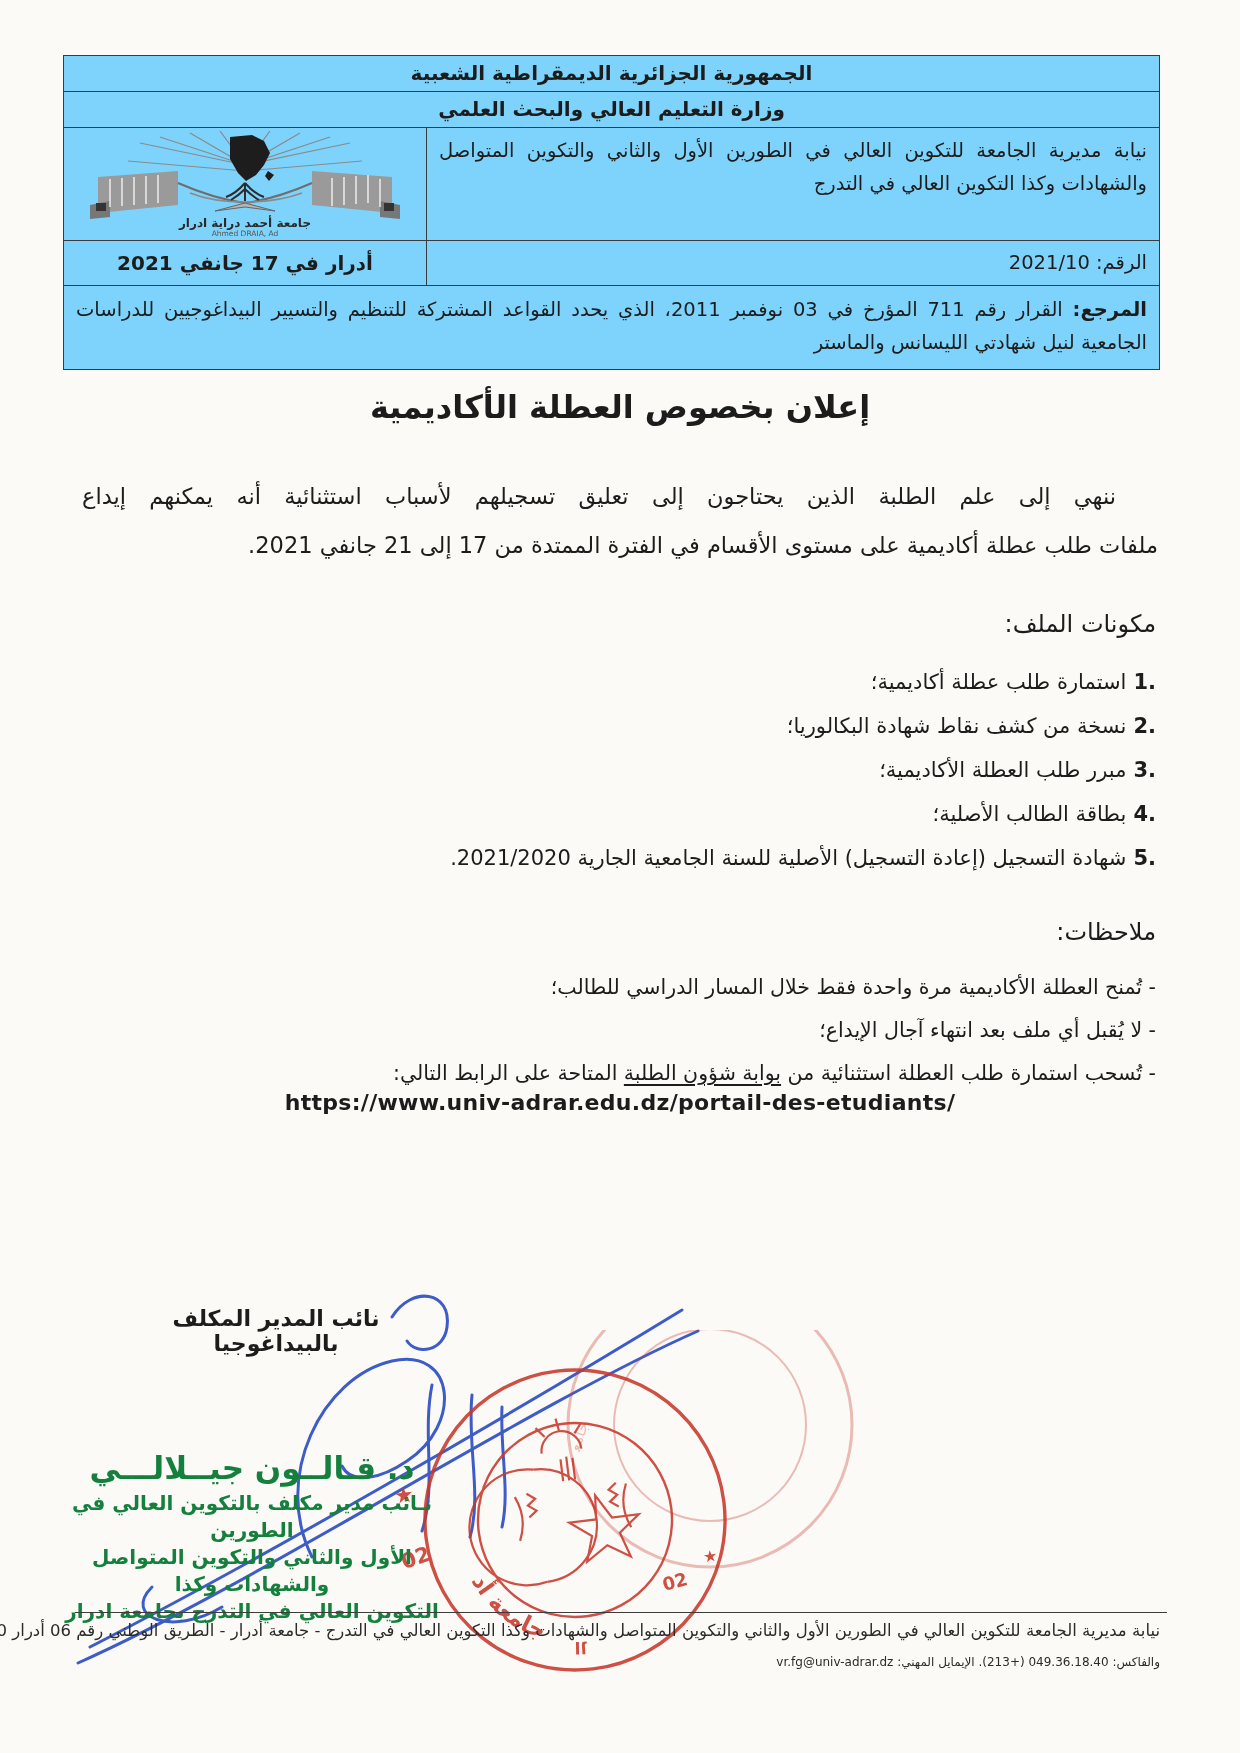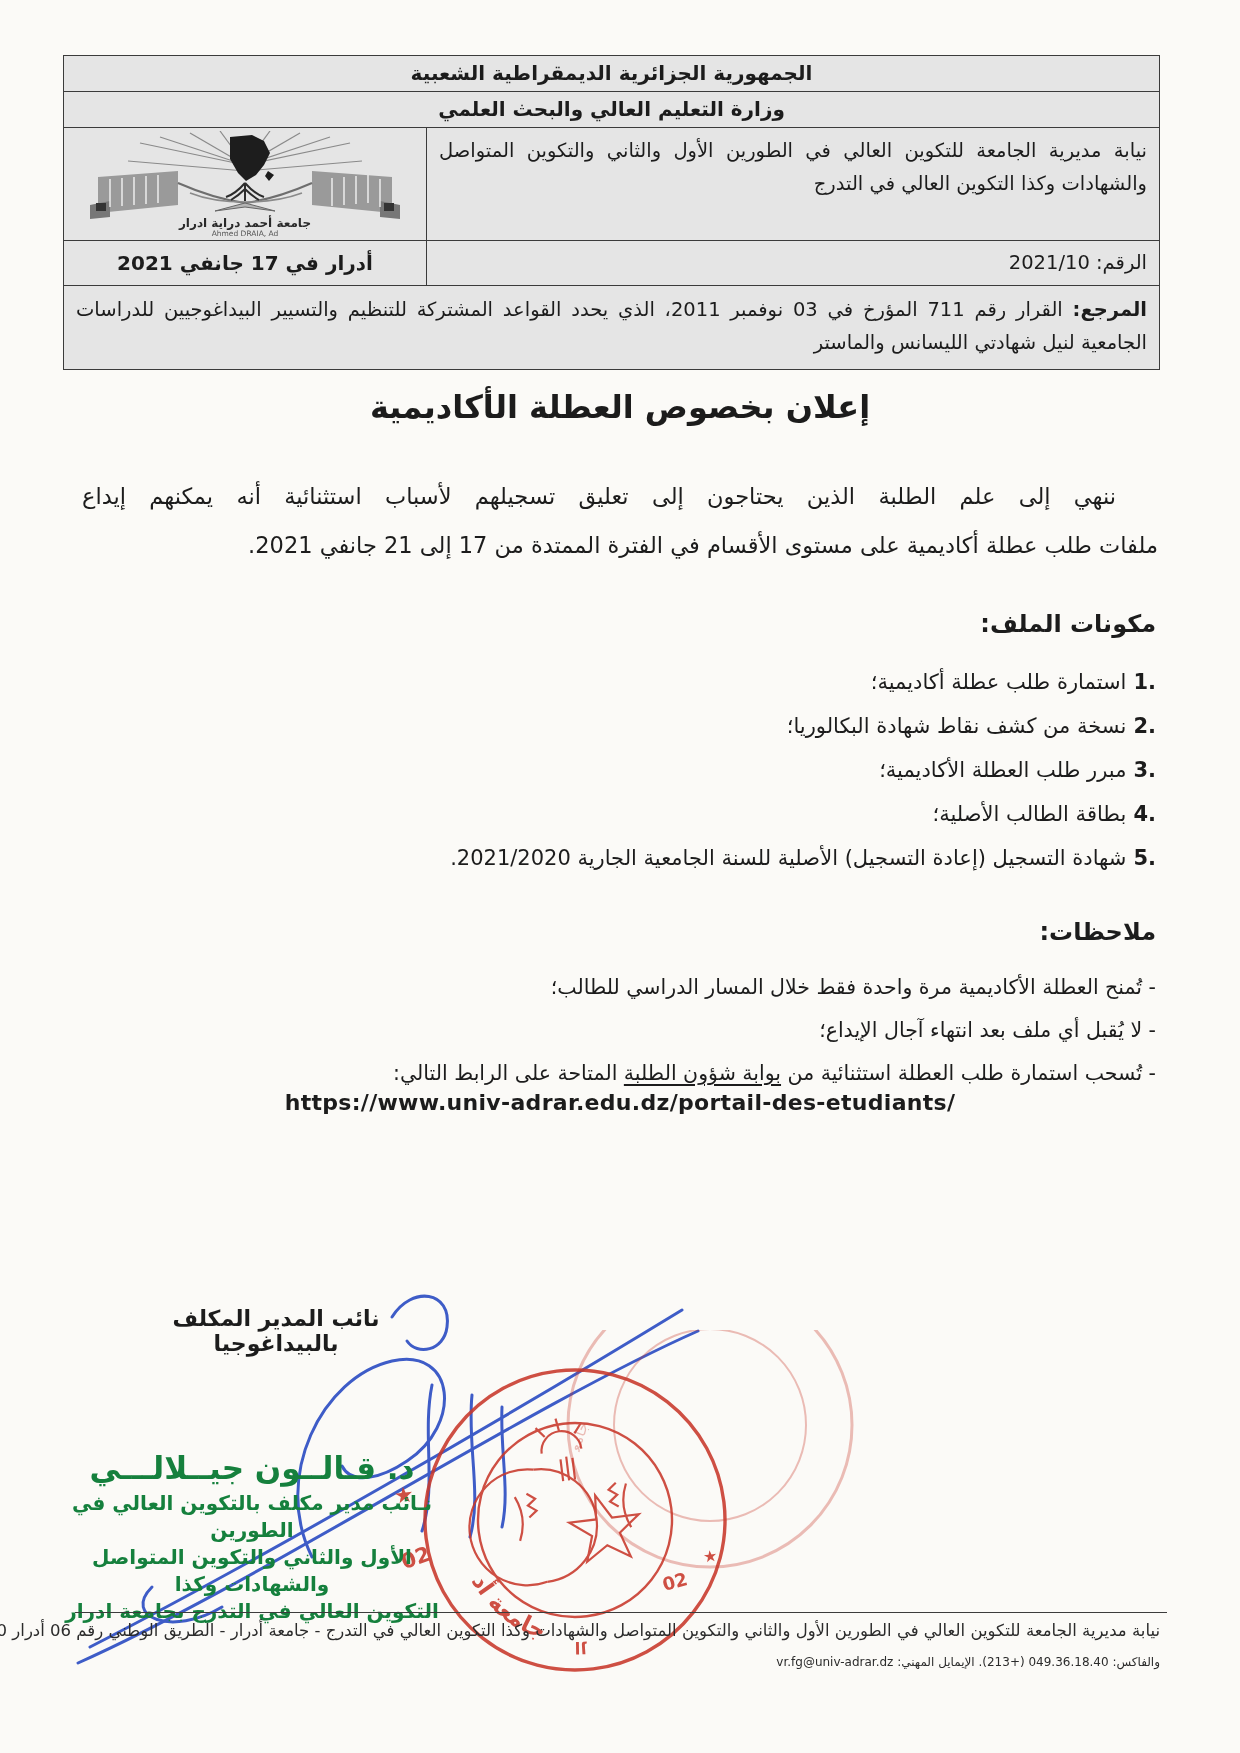--- a/index.html
+++ b/index.html
@@ -3,21 +3,21 @@
 <meta charset="utf-8">
 <style>
   html,body{margin:0;padding:0;background:#e9e9e9;}
   .page{
     position:relative;width:1240px;height:1753px;margin:0 auto;
     background:#fbfaf7;color:#1c1c1c;overflow:hidden;
     font-family:"DejaVu Sans",sans-serif;direction:rtl;
   }
   
   .htable{position:absolute;top:55px;right:80px;width:1097px;
-    border:1.6px solid #3b3b3b;box-sizing:border-box;background:#e5e5e5;}
+    border:1.6px solid #3b3b3b;box-sizing:border-box;background:#7dd3fc;}
   .hrow{border-bottom:1.4px solid #3b3b3b;text-align:center;
     font-size:20px;font-weight:bold;line-height:35px;height:35px;}
   .hmid{display:flex;border-bottom:1.4px solid #3b3b3b;}
   .hmid-right{width:733px;border-left:1.4px solid #3b3b3b;box-sizing:border-box;}
   .cell-univ{height:38px;line-height:38px;padding:0 12px;font-size:19.5px;
     border-bottom:1.4px solid #3b3b3b;}
   .cell-niaba{min-height:76px;padding:6px 12px 4px;font-size:19.5px;line-height:33px;
     text-align:justify;}
   .hmid-left{width:362px;display:flex;align-items:center;justify-content:center;padding:3px 0;}
   .hrow4{display:flex;border-bottom:1.4px solid #3b3b3b;}
@@ -27,21 +27,21 @@
     font-size:20px;font-weight:bold;}
   .cell-ref{padding:7px 12px 10px;font-size:19.5px;line-height:33px;text-align:justify;}
   .cell-ref b{font-weight:bold;}
   
   .title{position:absolute;top:388px;left:0;width:100%;text-align:center;
     font-size:32px;font-weight:bold;letter-spacing:.5px;}
   .intro{position:absolute;top:472px;right:82px;width:1076px;
     font-size:22.5px;line-height:49px;}
   .intro .l1{text-align:justify;text-align-last:justify;text-indent:42px;}
   .intro .l2{text-align:right;}
-  .sec-head{position:absolute;right:84px;font-size:24px;font-weight:bold;}
+  .sec-head{position:absolute;right:84px;font-size:24px;font-weight:normal;}
   .comp-list{position:absolute;top:660px;right:84px;width:1074px;text-align:right;}
   .comp-item{height:44px;line-height:44px;font-size:21px;}
   .comp-item .num{font-weight:bold;direction:ltr;unicode-bidi:embed;margin-left:7px;}
   .notes-list{position:absolute;top:966px;right:84px;width:1074px;text-align:right;}
   .note-item{height:43px;line-height:43px;font-size:20.5px;}
   .u{text-decoration:underline;text-underline-offset:4px;}
   .url-line{position:absolute;top:1090px;left:0;width:100%;text-align:center;
     direction:ltr;font-size:22px;font-weight:bold;letter-spacing:.3px;}
   
   .sig-title{position:absolute;top:1306px;left:108px;width:336px;text-align:center;

